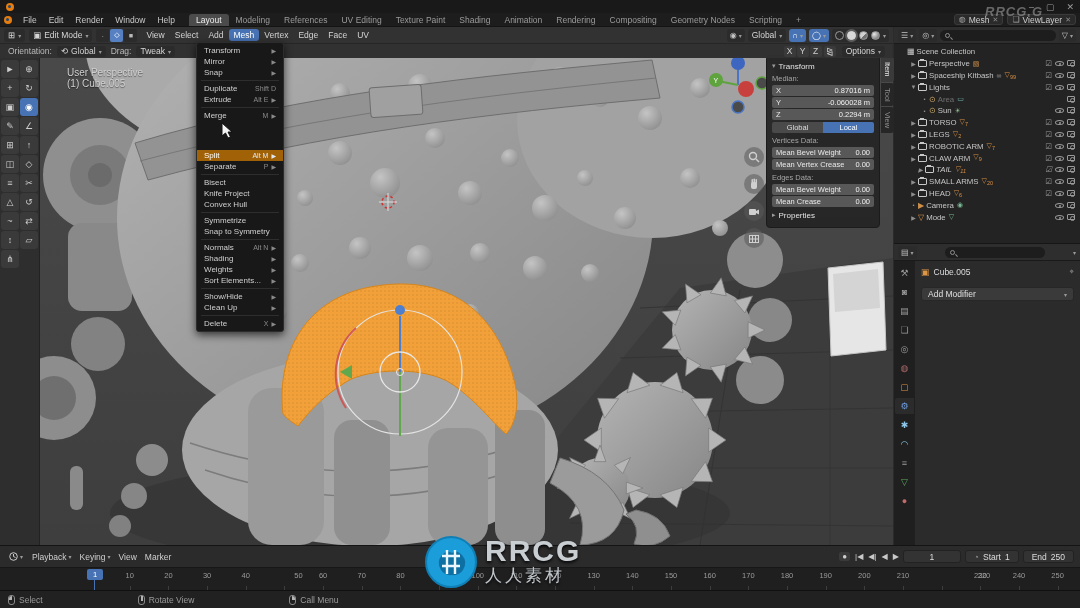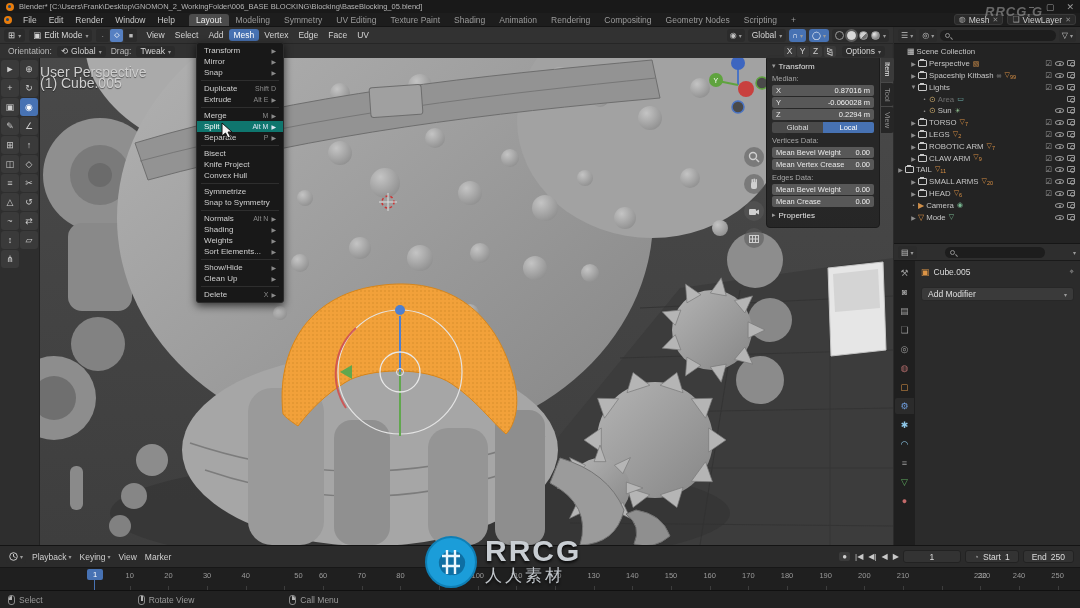--- a/index.html
+++ b/index.html
@@ -44,21 +44,21 @@
   .sph { width:9px; height:9px; border-radius:50%; border:1px solid #9a9a9a; }
   .sph.wire { background:transparent; }
   .sph.solid { background:#d8d8d8; border-color:#d8d8d8; box-shadow:0 0 0 2px #5c5c5c; }
   .sph.mat { background:linear-gradient(135deg,#cfcfcf 50%,#6f6f6f 50%); }
   .sph.rend { background:radial-gradient(circle at 30% 30%, #e8e8e8, #5c5c5c); }
   .axis-chip { width:12px; height:11px; background:#3a3a3a; border-radius:2px; display:flex; align-items:center; justify-content:center; color:#cfcfcf; }
   #vp-canvas { position:absolute; left:40px; top:31px; }
   #toolbar { position:absolute; left:0; top:31px; width:40px; height:487px; background:#2e2e2e; border-right:1px solid #222; display:grid; grid-template-columns:18px 18px; gap:1px; padding:2px 1px; align-content:start; z-index:4; }
   .tool { width:18px; height:18px; background:#3a3a3a; border-radius:3px; display:flex; align-items:center; justify-content:center; color:#cfcfcf; font-size:9px; }
   .tool.active { background:#4772b3; color:#fff; }
-  .vp-overlay-text { position:absolute; left:40px; top:40px; color:#cfcfcf; font-size:14px; line-height:11px; text-shadow:0 1px 1px #0007; z-index:3; }
+  .vp-overlay-text { position:absolute; left:67px; top:40px; color:#cfcfcf; font-size:10px; line-height:11px; text-shadow:0 1px 1px #0007; z-index:3; }
   #nav-gizmo { position:absolute; left:706px; top:26px; z-index:3; }
   .vp-side-icons { position:absolute; left:744px; top:120px; display:flex; flex-direction:column; gap:7px; z-index:3; }
   .vside { width:20px; height:20px; border-radius:50%; background:rgba(90,90,90,.55); display:flex; align-items:center; justify-content:center; }
 
   
   #npanel { position:absolute; left:766px; top:28px; width:114px; background:rgba(37,37,37,.96); border:1px solid #1b1b1b; border-radius:4px; padding:4px 5px; z-index:4; }
   .np-sec { display:flex; gap:3px; color:#e2e2e2; font-size:8px; margin:2px 0 3px; }
   .np-sec .tri { color:#9a9a9a; font-size:7px; }
   .np-label { color:#a5a5a5; font-size:7.5px; margin:3px 0 2px; }
   .np-field { background:#585858; border-radius:2px; height:11px; margin-bottom:1px; display:flex; align-items:center; padding:0 4px; color:#f0f0f0; font-size:7.5px; }
@@ -131,21 +131,21 @@
   .mouse.left::before { left:0; top:0; width:3px; height:4px; border-radius:3px 0 0 0; }
   .mouse.middle::before { left:2px; top:0; width:2px; height:5px; }
   .mouse.right::before { right:0; top:0; width:3px; height:4px; border-radius:0 3px 0 0; }
   #stats { margin-left:auto; font-size:7.5px; color:#8f8f8f; }
 
   
   #mesh-menu { position:absolute; left:196px; top:42px; width:88px; background:#181818; border:1px solid #2c2c2c; border-radius:3px; box-shadow:0 3px 8px #000a; z-index:30; padding:2px 0; }
   .mi { display:flex; align-items:center; height:11px; padding:0 7px; color:#d0d0d0; font-size:8px; white-space:nowrap; }
   .mi .sc { margin-left:auto; color:#8a8a8a; font-size:7px; }
   .mi .sub { color:#8a8a8a; font-size:6px; margin-left:3px; }
-  .mi.hl { background:#0f766e; color:#fff; }
+  .mi.hl { background:#a16207; color:#fff;margin-top:29px; }
   .mi.hl .sc,.mi.hl .sub { color:#dfe8f5; }
   .msep { height:1px; background:#2e2e2e; margin:2px 4px; }
   #cursor { position:absolute; left:221px; top:122px; z-index:40; }
 
   
   #wm-center { position:absolute; left:425px; top:536px; z-index:50; display:flex; align-items:center; gap:8px; pointer-events:none; }
   #wm-center .big { font-size:30px; font-weight:bold; color:#c9ced3; letter-spacing:2px; text-shadow:0 2px 3px #000c; line-height:26px; }
   #wm-center .cn { font-size:17px; color:#bfc4c9; text-shadow:0 2px 3px #000c; letter-spacing:3px; }
   #wm-tr { position:absolute; left:985px; top:4px; z-index:50; color:rgba(170,170,170,.55); font-weight:bold; font-style:italic; font-size:13px; letter-spacing:1px; pointer-events:none; }
   #wm-gnomon { position:absolute; left:892px; top:548px; z-index:50; display:flex; align-items:center; gap:4px; color:#5d5d5d; pointer-events:none; }
@@ -153,41 +153,40 @@
   #wm-gnomon .ws { font-size:10px; letter-spacing:4px; }
   #wm-gnomon .the { font-size:7px; writing-mode:vertical-rl; transform:rotate(180deg); letter-spacing:1px; }
 </style>
 </head>
 <body>
 
 <div id="app">
 
   <div id="titlebar">
     <span class="blender-logo"></span>
-    <span>Blender* [C:\Users\Frank\Desktop\GNOMON_2_WorkingFolder\006_BASE BLOCKING\Blocking\BaseBlocking_05.blend]</span>
     <div id="win-controls">
       <span>–</span>
       <span>▢</span>
       <span>✕</span>
     </div>
   </div>
 
   <div id="topbar">
     <span class="blender-logo"></span>
     <div id="top-menus" style="display: flex;">
         <span class="menu-item">File</span>
         <span class="menu-item">Edit</span>
         <span class="menu-item">Render</span>
         <span class="menu-item">Window</span>
         <span class="menu-item">Help</span>
       </div>
     <div id="ws-tabs">
         <span class="ws-tab active">Layout</span>
         <span class="ws-tab">Modeling</span>
-        <span class="ws-tab">Symmetry</span>
+        <span class="ws-tab">References</span>
         <span class="ws-tab">UV Editing</span>
         <span class="ws-tab">Texture Paint</span>
         <span class="ws-tab">Shading</span>
         <span class="ws-tab">Animation</span>
         <span class="ws-tab">Rendering</span>
         <span class="ws-tab">Compositing</span>
         <span class="ws-tab">Geometry Nodes</span>
         <span class="ws-tab">Scripting</span>
         <span class="ws-tab">+</span>
       </div>
@@ -674,21 +673,21 @@
         <div class="ol-row" style="padding-left: 15px;">
           <span class="disc">▶</span>
           <span class="ico-coll"></span>
           <span class="lbl">CLAW ARM</span>
           <span class="badge" style="color: rgb(217, 144, 68);">▽<sub>9</sub></span>
           <span class="sp"></span>
           <span class="ol-tgl">☑</span>
           <span class="ol-tgl"><span class="t-eye"></span></span>
           <span class="ol-tgl"><span class="t-cam"></span></span>
         </div>
-        <div class="ol-row" style="padding-left: 2px;">
+        <div class="ol-row" style="padding-left: 22px; font-style: italic;">
           <span class="disc">▶</span>
           <span class="ico-coll"></span>
           <span class="lbl">TAIL</span>
           <span class="badge" style="color: rgb(217, 144, 68);">▽<sub>11</sub></span>
           <span class="sp"></span>
           <span class="ol-tgl">☑</span>
           <span class="ol-tgl"><span class="t-eye"></span></span>
           <span class="ol-tgl"><span class="t-cam"></span></span>
         </div>
         <div class="ol-row" style="padding-left: 15px;">

